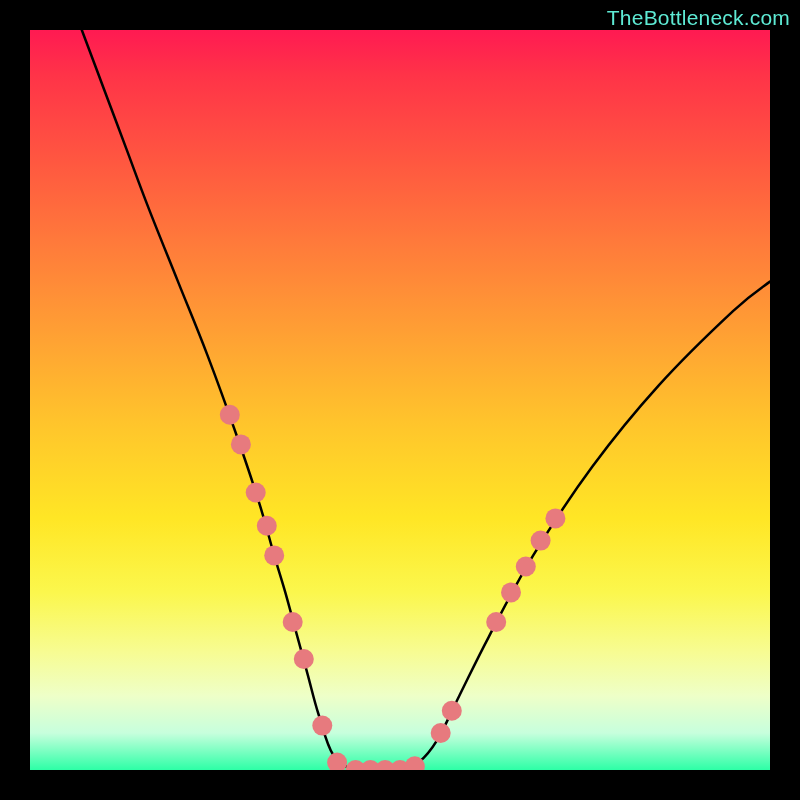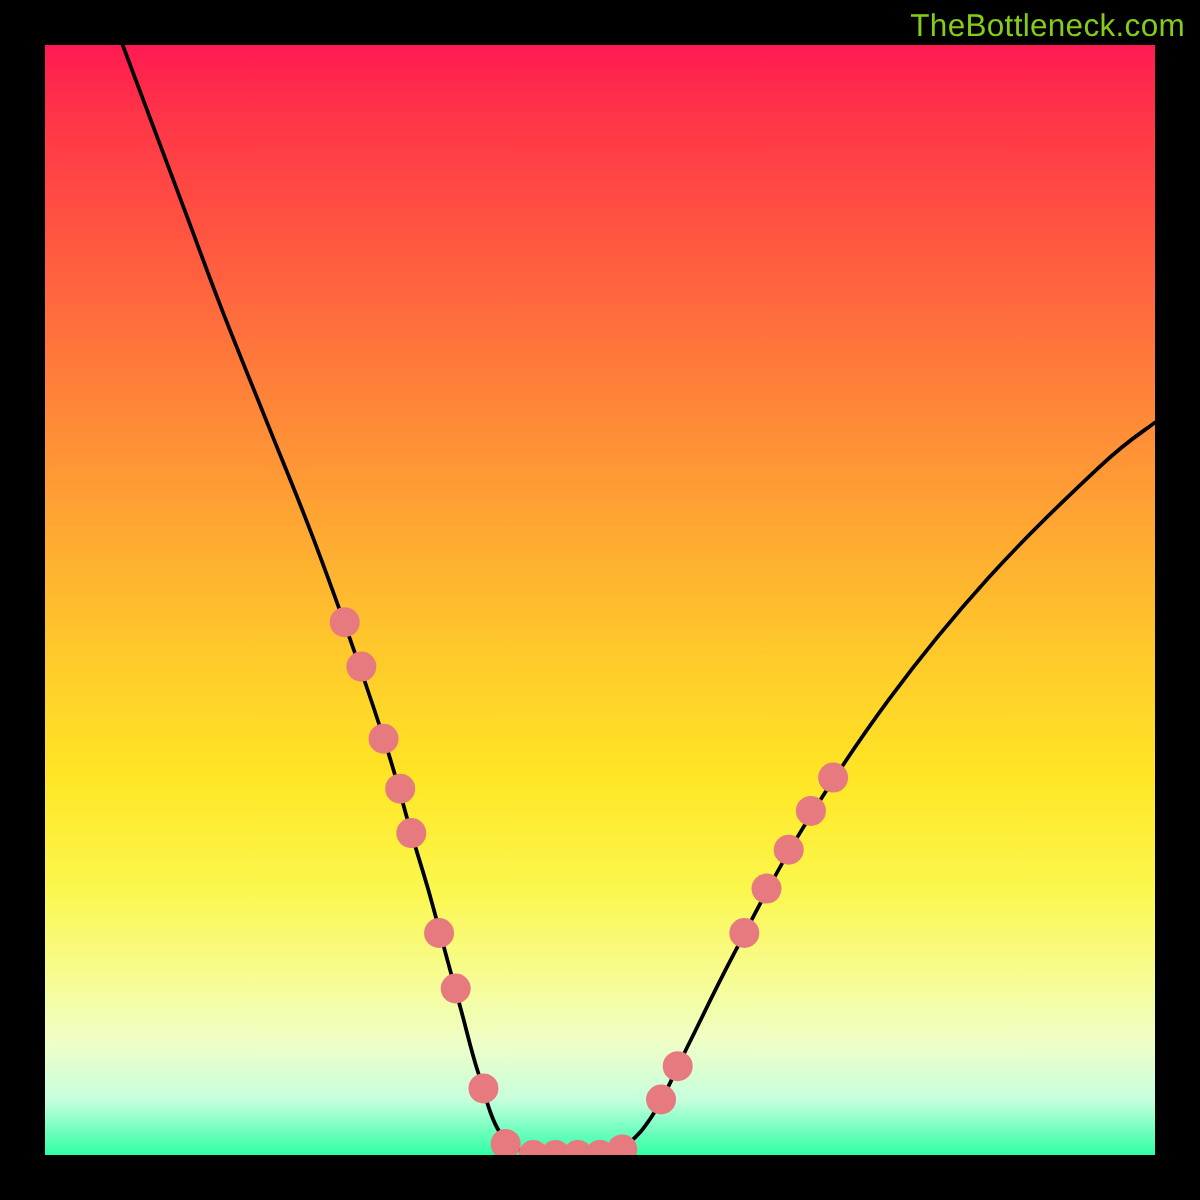--- a/index.html
+++ b/index.html
@@ -45,21 +45,21 @@
     position: absolute;
     left: 0;
     top: 0;
     width: 740px;
     height: 740px;
   }
   .watermark {
     position: absolute;
     top: 6px;
     right: 10px;
-    color: #84cc16;
+    color: #5eead4;
     font-size: 21px;
     font-weight: 500;
     letter-spacing: 0.2px;
     user-select: none;
   }
 </style>
 </head>
 <body>
 
 <div class="frame">

